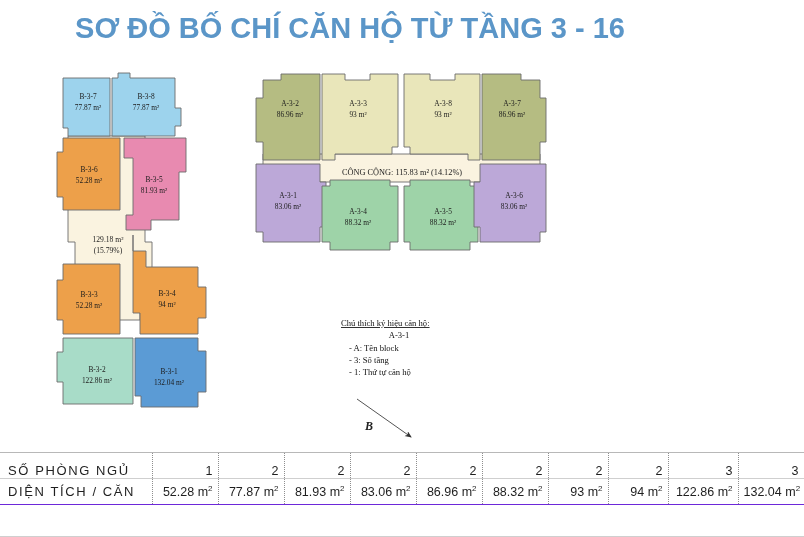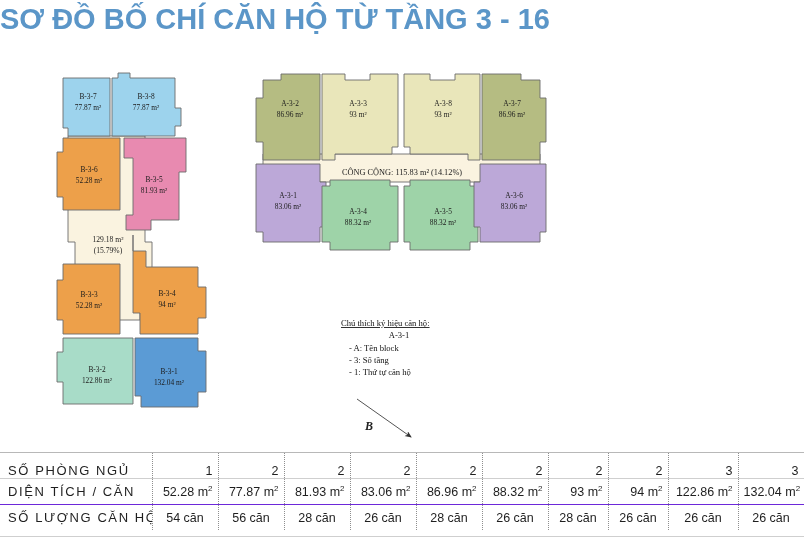--- a/index.html
+++ b/index.html
@@ -6,22 +6,22 @@
   body{
     width:804px;height:537px;
     background:#ffffff;
     font-family:"Liberation Sans", sans-serif;
     overflow:hidden;
     position:relative;
   }
   #page{position:relative;width:804px;height:537px;}
 
   .title{
-    position:absolute;left:0;top:3px;width:700px;
-    text-align:left;
+    position:absolute;left:0;top:12px;width:700px;
+    text-align:center;
     font-size:29px;
     font-weight:bold;
     color:#5b96c8;
     letter-spacing:0px;
     font-family:"Liberation Sans", sans-serif;
     white-space:nowrap;
   }
 
   svg#plan{position:absolute;left:0;top:52px;width:804px;height:398px;display:block;}
 
@@ -253,30 +253,17 @@
             <td>77.87 m<span class="sup">2</span></td>
             <td>81.93 m<span class="sup">2</span></td>
             <td>83.06 m<span class="sup">2</span></td>
             <td>86.96 m<span class="sup">2</span></td>
             <td>88.32 m<span class="sup">2</span></td>
             <td>93 m<span class="sup">2</span></td>
             <td>94 m<span class="sup">2</span></td>
             <td>122.86 m<span class="sup">2</span></td>
             <td class="">132.04 m<span class="sup">2</span></td>
           </tr>
-          <tr class="r3">
-            <td class="hd">SỐ LƯỢNG CĂN HỘ</td>
-            <td>54 căn</td>
-            <td>56 căn</td>
-            <td>28 căn</td>
-            <td>26 căn</td>
-            <td>28 căn</td>
-            <td>26 căn</td>
-            <td>28 căn</td>
-            <td>26 căn</td>
-            <td>26 căn</td>
-            <td class="">26 căn</td>
-          </tr>
         </tbody>
     </table>
   </div>
 
 </div>
 
 </body></html>

